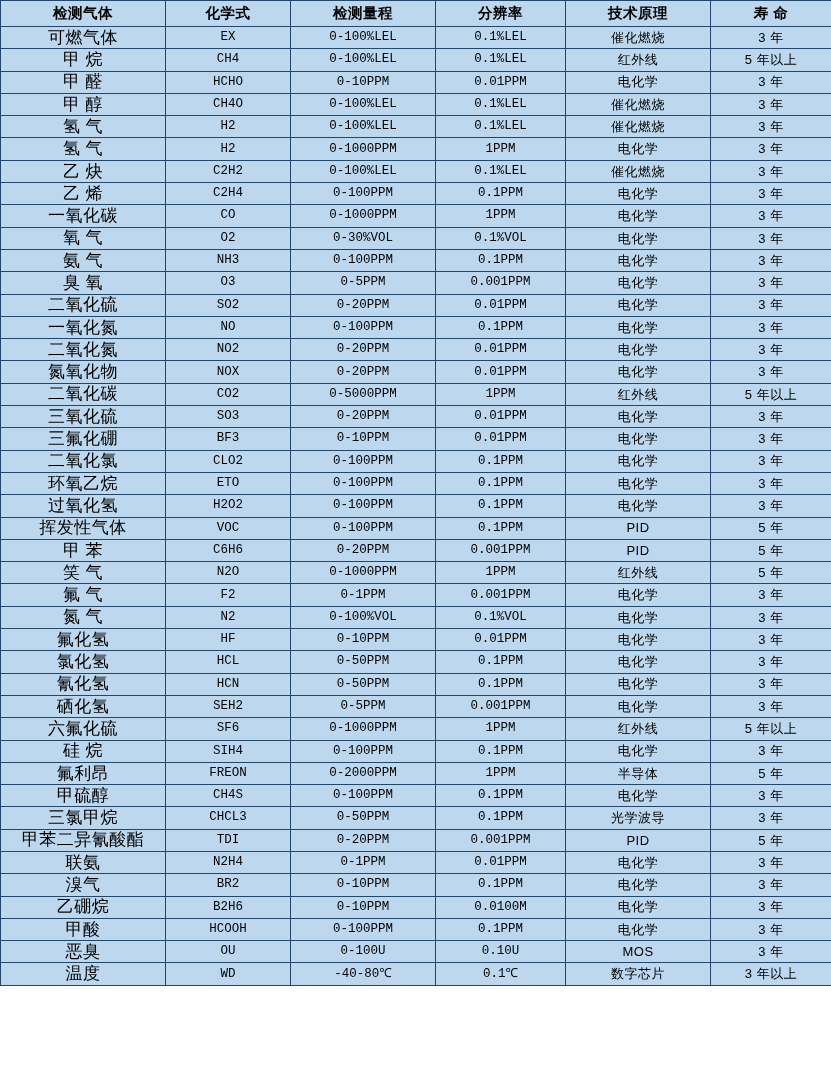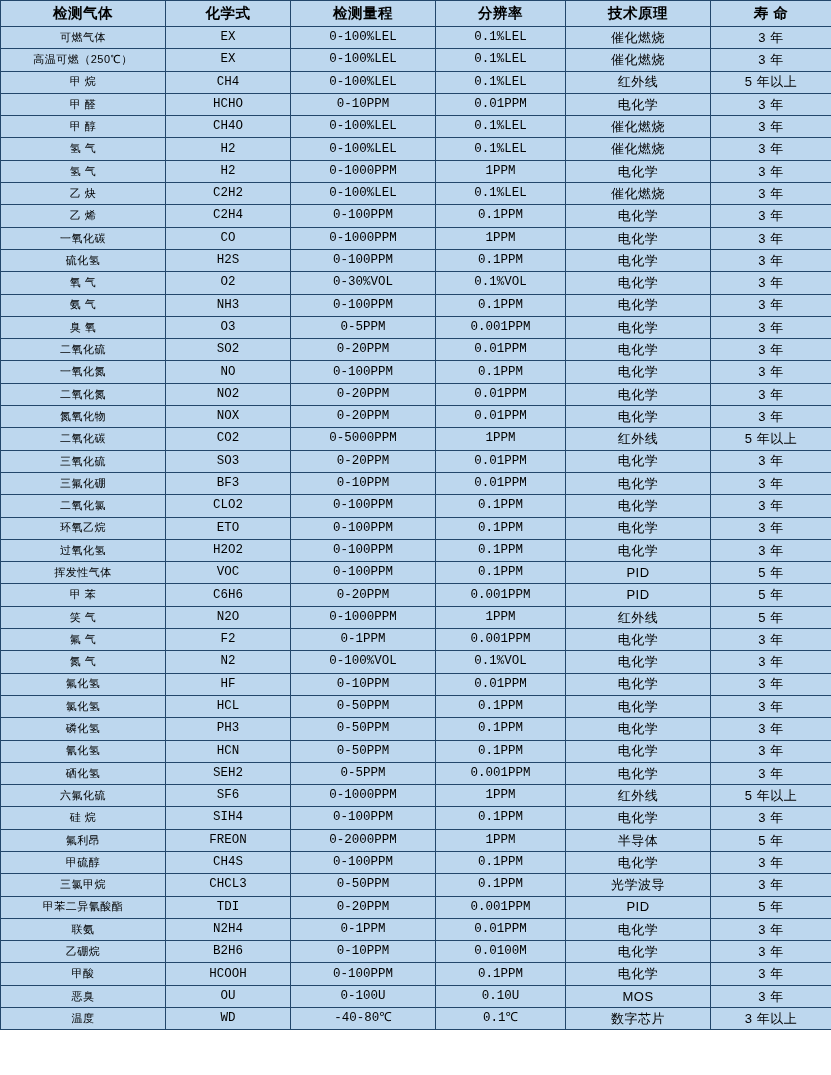--- a/index.html
+++ b/index.html
@@ -34,21 +34,21 @@
     overflow: hidden;
     white-space: nowrap;
   }
   table.gas-table thead th {
     font-size: 14.5px;
     font-weight: bold;
     height: 25px;
     letter-spacing: 0.5px;
   }
   td.c-name {
-    font-size: 11px;
+    font-size: 17px;
     letter-spacing: 0.5px;
   }
   td.c-formula, td.c-range, td.c-res {
     font-family: "Liberation Mono", "DejaVu Sans Mono", monospace;
     font-size: 12.5px;
   }
   td.c-principle, td.c-life {
     font-size: 13px;
     letter-spacing: 0.5px;
   }
@@ -85,28 +85,20 @@
     <tbody id="table-body">
         <tr>
           <td class="c-name">可燃气体</td>
           <td class="c-formula">EX</td>
           <td class="c-range">0-100%LEL</td>
           <td class="c-res">0.1%LEL</td>
           <td class="c-principle">催化燃烧</td>
           <td class="c-life">3 年</td>
         </tr>
         <tr>
-          <td class="c-name">高温可燃（250℃）</td>
-          <td class="c-formula">EX</td>
-          <td class="c-range">0-100%LEL</td>
-          <td class="c-res">0.1%LEL</td>
-          <td class="c-principle">催化燃烧</td>
-          <td class="c-life">3 年</td>
-        </tr>
-        <tr>
           <td class="c-name">甲 烷</td>
           <td class="c-formula">CH4</td>
           <td class="c-range">0-100%LEL</td>
           <td class="c-res">0.1%LEL</td>
           <td class="c-principle">红外线</td>
           <td class="c-life">5 年以上</td>
         </tr>
         <tr>
           <td class="c-name">甲 醛</td>
           <td class="c-formula">HCHO</td>
@@ -157,28 +149,20 @@
         </tr>
         <tr>
           <td class="c-name">一氧化碳</td>
           <td class="c-formula">CO</td>
           <td class="c-range">0-1000PPM</td>
           <td class="c-res">1PPM</td>
           <td class="c-principle">电化学</td>
           <td class="c-life">3 年</td>
         </tr>
         <tr>
-          <td class="c-name">硫化氢</td>
-          <td class="c-formula">H2S</td>
-          <td class="c-range">0-100PPM</td>
-          <td class="c-res">0.1PPM</td>
-          <td class="c-principle">电化学</td>
-          <td class="c-life">3 年</td>
-        </tr>
-        <tr>
           <td class="c-name">氧 气</td>
           <td class="c-formula">O2</td>
           <td class="c-range">0-30%VOL</td>
           <td class="c-res">0.1%VOL</td>
           <td class="c-principle">电化学</td>
           <td class="c-life">3 年</td>
         </tr>
         <tr>
           <td class="c-name">氨 气</td>
           <td class="c-formula">NH3</td>
@@ -325,28 +309,20 @@
         </tr>
         <tr>
           <td class="c-name">氯化氢</td>
           <td class="c-formula">HCL</td>
           <td class="c-range">0-50PPM</td>
           <td class="c-res">0.1PPM</td>
           <td class="c-principle">电化学</td>
           <td class="c-life">3 年</td>
         </tr>
         <tr>
-          <td class="c-name">磷化氢</td>
-          <td class="c-formula">PH3</td>
-          <td class="c-range">0-50PPM</td>
-          <td class="c-res">0.1PPM</td>
-          <td class="c-principle">电化学</td>
-          <td class="c-life">3 年</td>
-        </tr>
-        <tr>
           <td class="c-name">氰化氢</td>
           <td class="c-formula">HCN</td>
           <td class="c-range">0-50PPM</td>
           <td class="c-res">0.1PPM</td>
           <td class="c-principle">电化学</td>
           <td class="c-life">3 年</td>
         </tr>
         <tr>
           <td class="c-name">硒化氢</td>
           <td class="c-formula">SEH2</td>
@@ -401,20 +377,28 @@
           <td class="c-range">0-20PPM</td>
           <td class="c-res">0.001PPM</td>
           <td class="c-principle">PID</td>
           <td class="c-life">5 年</td>
         </tr>
         <tr>
           <td class="c-name">联氨</td>
           <td class="c-formula">N2H4</td>
           <td class="c-range">0-1PPM</td>
           <td class="c-res">0.01PPM</td>
+          <td class="c-principle">电化学</td>
+          <td class="c-life">3 年</td>
+        </tr>
+        <tr>
+          <td class="c-name">溴气</td>
+          <td class="c-formula">BR2</td>
+          <td class="c-range">0-10PPM</td>
+          <td class="c-res">0.1PPM</td>
           <td class="c-principle">电化学</td>
           <td class="c-life">3 年</td>
         </tr>
         <tr>
           <td class="c-name">乙硼烷</td>
           <td class="c-formula">B2H6</td>
           <td class="c-range">0-10PPM</td>
           <td class="c-res">0.0100M</td>
           <td class="c-principle">电化学</td>
           <td class="c-life">3 年</td>

